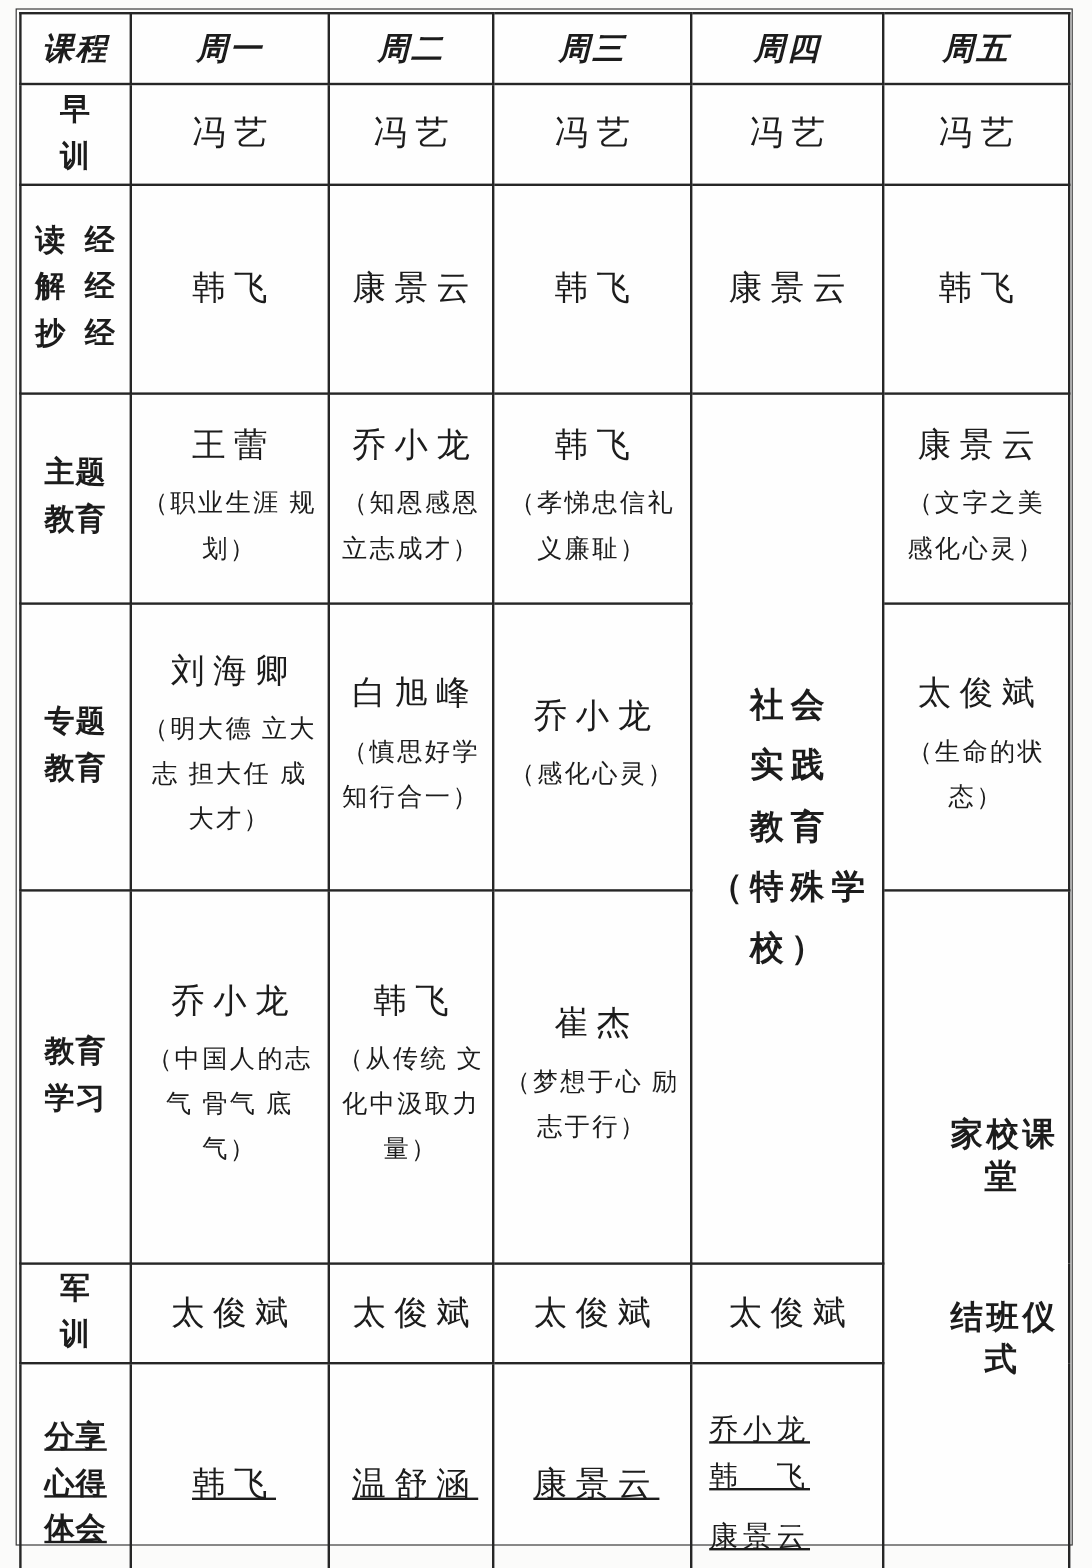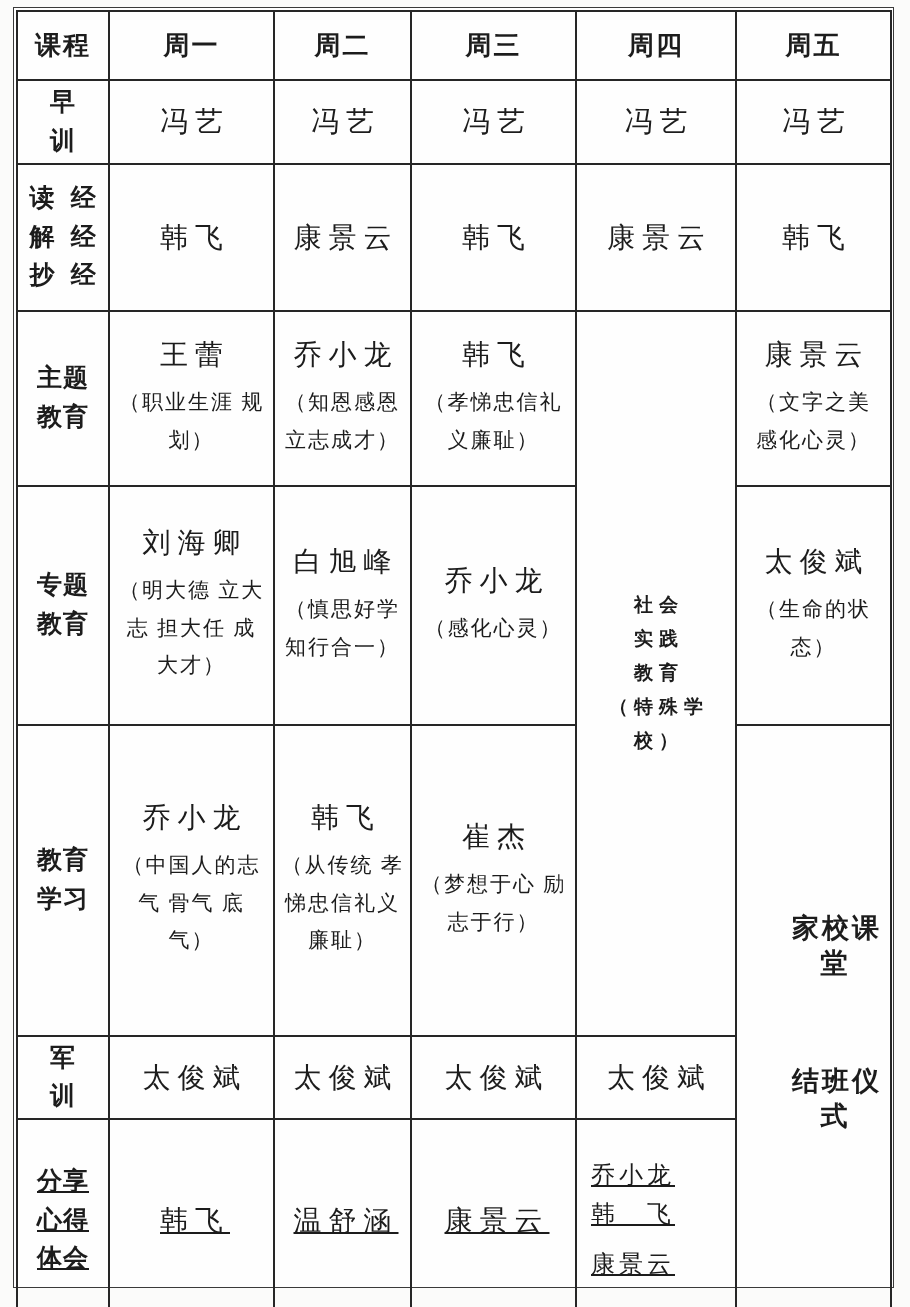--- a/index.html
+++ b/index.html
@@ -29,23 +29,23 @@
     text-align:center;
     overflow:hidden;
   }
   col.c0 { width:92px; }
   col.c1 { width:165px; }
   col.c2 { width:137px; }
   col.c3 { width:165px; }
   col.c4 { width:160px; }
   col.c5 { width:155px; }
 
-  thead tr        { height:69px; }
+  thead tr        { height:59px;font-style:italic; }
   tbody tr:nth-child(1) { height:72px; }
-  tbody tr:nth-child(2) { height:147px; }
+  tbody tr:nth-child(2) { height:174px; }
   tbody tr:nth-child(3) { height:175px;padding-left:32px; }
   tbody tr:nth-child(4) { height:239px; }
   tbody tr:nth-child(5) { height:311px; }
   tbody tr:nth-child(6) { height:71px; }
   tbody tr:nth-child(7) { height:202px;text-decoration:underline; }
 
   th.head {
     font-size:26px; font-weight:700; letter-spacing:2px;
   }
   td.label {
@@ -58,21 +58,21 @@
     letter-spacing:7px; text-indent:7px;
     line-height:1.25;
   }
   .topic {
     font-size:21px; font-weight:400;
     letter-spacing:2px; line-height:1.8;
     margin-top:12px; padding:0 6px;
   }
   td.merged div { font-weight:700; }
   td.merged.social div {
-    font-size:19px; line-height:1.8; letter-spacing:6px; text-indent:6px;
+    font-size:28px; line-height:1.8; letter-spacing:6px; text-indent:6px;
   }
   td.merged.family div {
     font-size:27px; letter-spacing:3px; text-indent:3px; line-height:1.3;padding-left:44px;
   }
   td.merged.family div + div { margin-top:83px; }
   td.cell-multi { text-align:left; padding-left:14px; }
   td.cell-multi div {
     font-size:24px; font-weight:400;
     letter-spacing:4px; line-height:1.6;
   }
@@ -200,21 +200,21 @@
           <td class="label">
             <div>教育</div>
             <div>学习</div>
           </td>
           <td>
             <div class="name">乔小龙</div>
             <div class="topic">（中国人的志气 骨气 底气）</div>
           </td>
           <td>
             <div class="name">韩飞</div>
-            <div class="topic">（从传统 孝悌忠信礼义廉耻）</div>
+            <div class="topic">（从传统 文化中汲取力量）</div>
           </td>
           <td>
             <div class="name">崔杰</div>
             <div class="topic">（梦想于心 励志于行）</div>
           </td>
           <td rowspan="3" class="merged family">
             <div>家校课堂</div>
             <div>结班仪式</div>
           </td>
         </tr>

